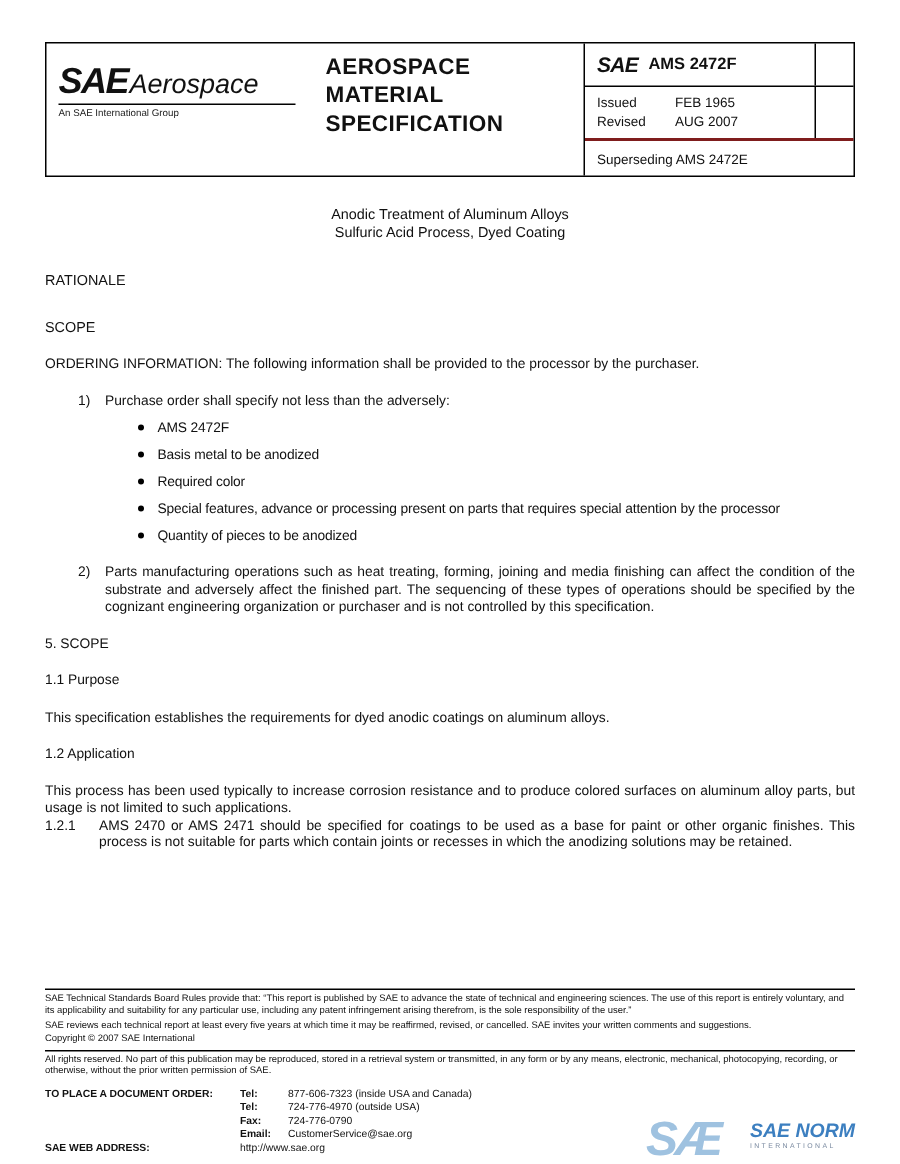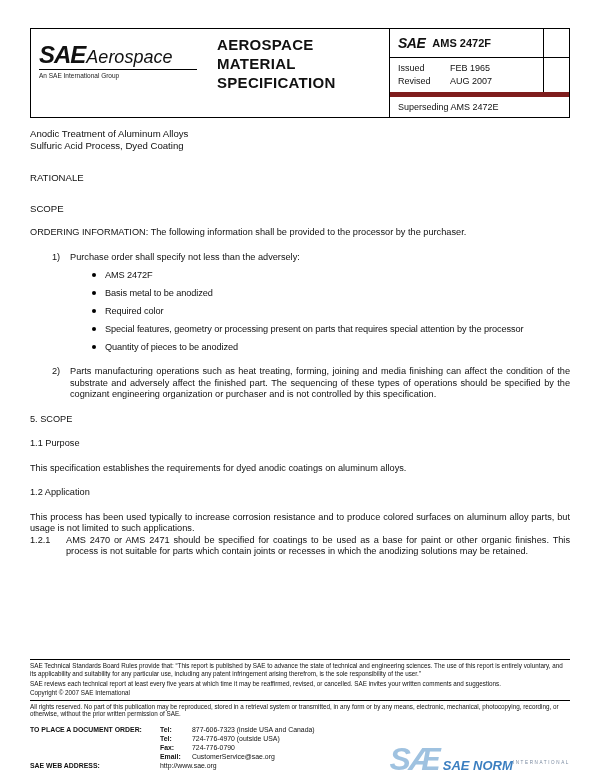--- a/index.html
+++ b/index.html
@@ -15,28 +15,28 @@
   .logo-sae{font-size:24px;font-weight:bold;font-style:italic;letter-spacing:-1px;line-height:1}
   .logo-aero{font-size:18px;font-style:italic;line-height:1;margin-left:1px}
   .logo-tag{font-size:6.5px;margin-top:2px;color:#222}
   .doc-type{margin:6px 0 0 20px;font-size:15px;font-weight:bold;line-height:19px;letter-spacing:.3px}
   .hright{width:180px;border-left:1.6px solid #000;display:flex;flex-direction:column;box-sizing:border-box}
   .ref-row1{height:28px;border-bottom:1px solid #000;display:flex}
   .ref-row1-main{flex:1;display:flex;align-items:center;padding-left:8px;gap:7px}
   .ref-sae{font-size:14px;font-weight:bold;font-style:italic;letter-spacing:-.5px}
   .ref-num{font-size:11px;font-weight:bold}
   .mini-box{width:26px;border-left:1px solid #000;height:100%;box-sizing:border-box}
-  .ref-row2{height:34px;border-bottom:5px solid #7f1d1d;display:flex}
+  .ref-row2{height:34px;border-bottom:2px solid #7f1d1d;display:flex}
   .dates{flex:1;padding:4px 0 0 8px;font-size:9px;line-height:13px}
   .date-line{display:flex}
   .dlabel{width:52px}
   .ref-row3{flex:1;display:flex;align-items:center;padding-left:8px;font-size:9px}
 
   
-  .doc-title{margin-top:10px;font-size:9.6px;line-height:12px}
+  .doc-title{margin-top:20px;text-align:center;font-size:9.6px;line-height:12px}
   .sec-heading{margin-top:20px;text-align:left;font-size:9.6px}
   .para{margin:13px 0 0;font-size:9.2px;line-height:11.5px}
   .para-just{text-align:justify}
   .num-item{display:flex;margin-top:13px;font-size:9.2px;line-height:11.5px;padding-left:22px}
   .num{width:18px;flex:none}
   .num-text{flex:1}
   .bullet-list{margin-top:3px}
   .bullet-item{display:flex;margin-top:6.5px;padding-left:62px;font-size:9.2px;line-height:11.5px;letter-spacing:-.1px;align-items:flex-start}
   .dot{width:4px;height:4px;border-radius:50%;background:#000;margin:3.5px 9px 0 0;flex:none}
   .b-text{flex:1}
@@ -47,23 +47,23 @@
   
   .footer{position:absolute;left:30px;right:30px;bottom:6px}
   .frule{border-top:1px solid #000;margin-top:3px}
   .legal{margin:2px 0 0;font-size:6.3px;line-height:7.6px;color:#111}
   .contact{margin-top:7px;font-size:6.9px;line-height:9px;position:relative}
   .c-row{display:flex}
   .c-label{width:130px;flex:none;font-weight:bold}
   .c-key{width:32px;flex:none;font-weight:bold}
   .c-val{flex:1}
   .c-web{flex:1}
-  .norm-logo{position:absolute;right:0;bottom:-2px;display:flex;align-items:flex-end;gap:4px}
+  .norm-logo{position:absolute;right:0;bottom:-2px;display:flex;gap:20px}
   .norm-big{font-size:32px;font-weight:bold;font-style:italic;line-height:.78;letter-spacing:-2px;color:var(--norm_light,#9fc2e0)}
-  .norm-right{display:flex;line-height:1}
+  .norm-right{display:flex;flex-direction:column;line-height:1}
   .norm-text{font-size:13px;font-weight:bold;font-style:italic;color:var(--norm_blue,#3c7fc0);white-space:nowrap}
   .norm-sub{font-size:4.6px;letter-spacing:1.6px;color:#7a8aa0;margin-top:1.5px}
 </style>
 </head>
 <body>
 
 <div class="page">
   <div class="content">
 
     <div class="header-box">
@@ -129,21 +129,21 @@
       <div class="bullet-item">
         <span class="dot"></span>
         <span class="b-text">Basis metal to be anodized</span>
       </div>
       <div class="bullet-item">
         <span class="dot"></span>
         <span class="b-text">Required color</span>
       </div>
       <div class="bullet-item">
         <span class="dot"></span>
-        <span class="b-text">Special features, geometry or processing present on parts that requires special attention by the processor</span>
+        <span class="b-text">Special features, advance or processing present on parts that requires special attention by the processor</span>
       </div>
       <div class="bullet-item">
         <span class="dot"></span>
         <span class="b-text">Quantity of pieces to be anodized</span>
       </div>
     </div>
 
     <div class="num-item">
       <span class="num">2)</span>
       <span class="num-text para-just">Parts manufacturing operations such as heat treating, forming, joining and media finishing can affect the condition of the substrate and adversely affect the finished part.  The sequencing of these types of operations should be specified by the cognizant engineering organization or purchaser and is not controlled by this specification.</span>

